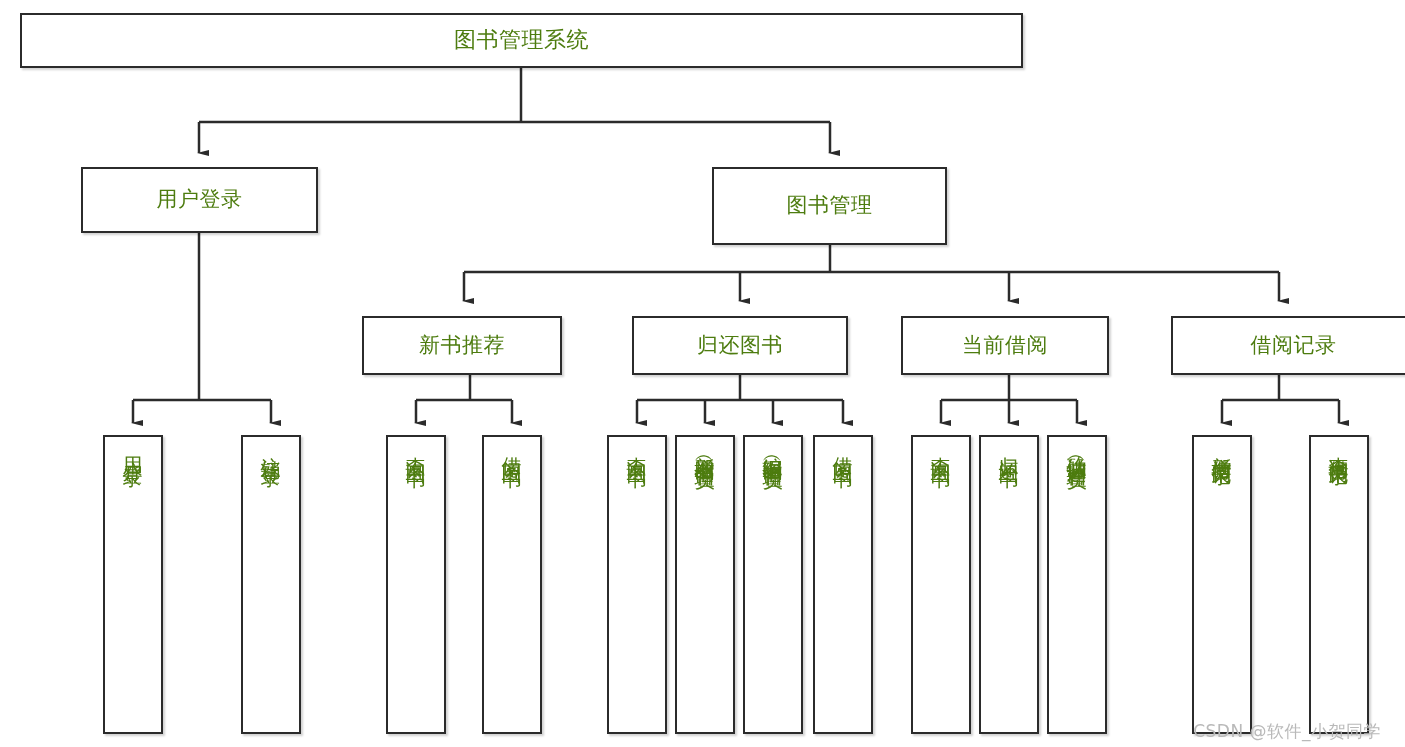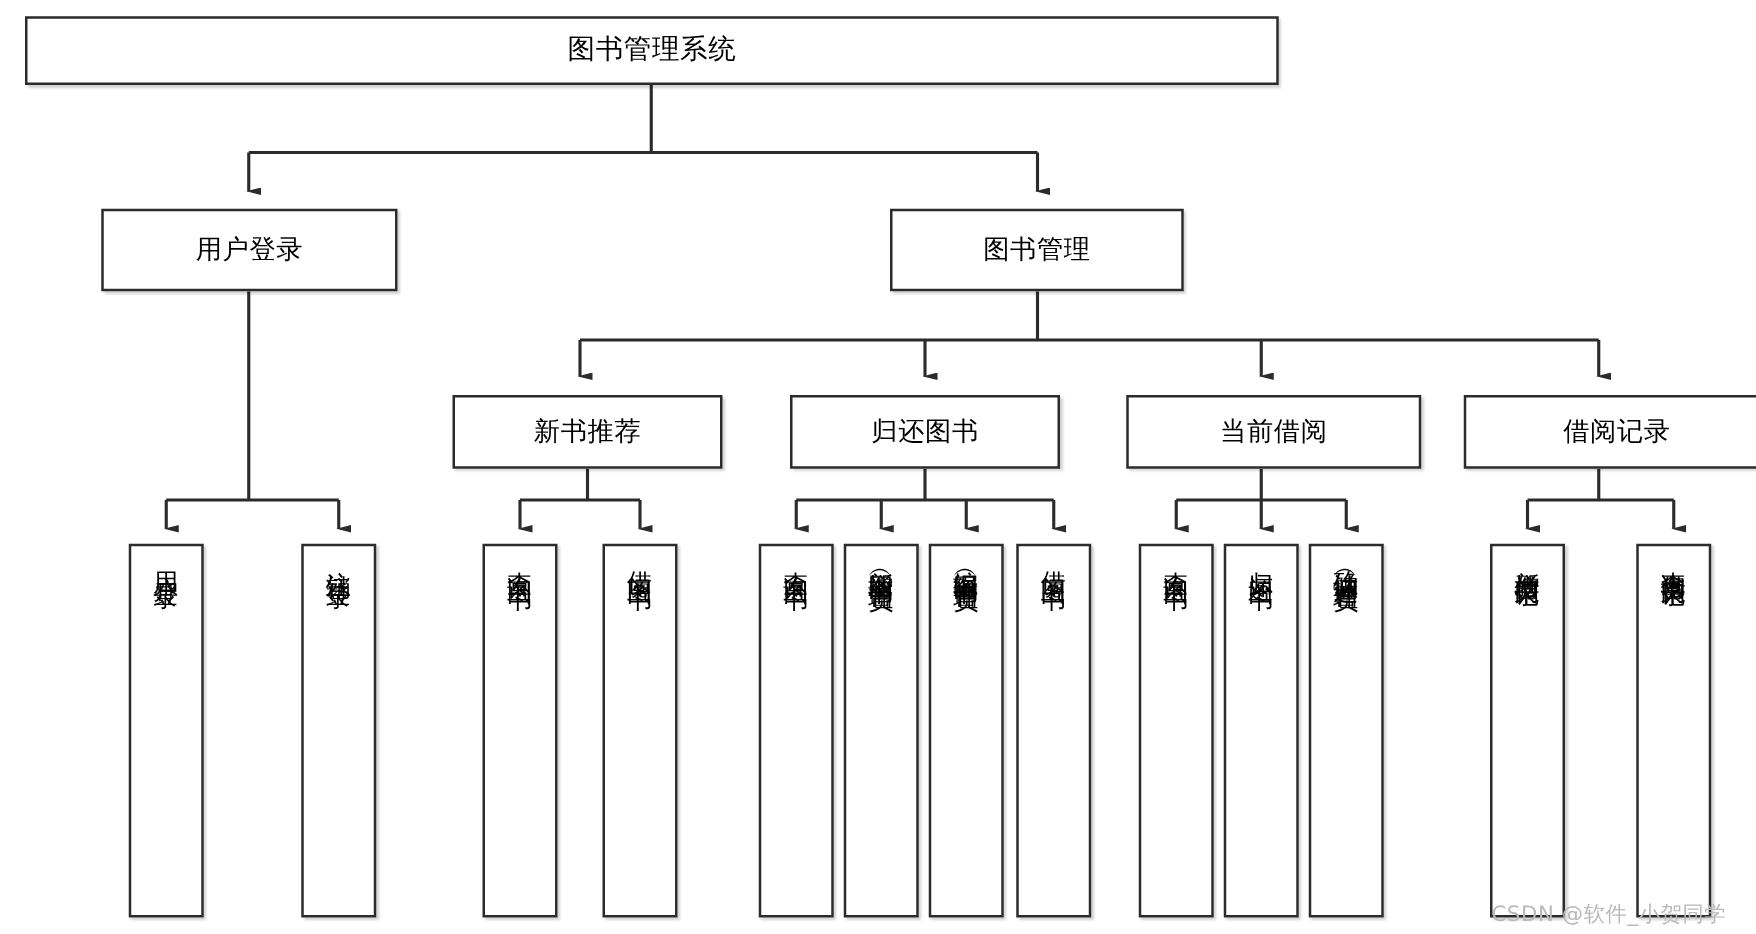--- a/index.html
+++ b/index.html
@@ -29,21 +29,21 @@
     position: absolute;
     box-sizing: border-box;
     border: 2px solid #2b2b2b;
     background: #ffffff;
     display: flex;
     align-items: center;
     justify-content: center;
     box-shadow: 2px 2px 2px rgba(0,0,0,0.18);
   }
   .node-label {
-    color: #000000;
+    color: #4d7c0f;
     text-align: right;
     line-height: 1.12;
     white-space: nowrap;
   }
   
   .node-h .node-label {
     font-size: 21px;
     letter-spacing: 0.5px;
   }
   .node-root .node-label {
@@ -134,33 +134,33 @@
   </svg>
 
   <div class="node-box node-h node-root" style="left:20px; top:13px; width:1003px; height:55px;">
     <span class="node-label">图书管理系统</span>
   </div>
 
   <div class="node-box node-h" style="left:81px; top:167px; width:237px; height:66px;">
     <span class="node-label">用户登录</span>
   </div>
 
-  <div class="node-box node-h" style="left:712px; top:167px; width:235px; height:66px;">
+  <div class="node-box node-h" style="left:712px; top:167px; width:235px; height:78px;">
     <span class="node-label">图书管理</span>
   </div>
 
-  <div class="node-box node-h" style="left:362px; top:316px; width:216px; height:59px;">
+  <div class="node-box node-h" style="left:362px; top:316px; width:200px; height:59px;">
     <span class="node-label">新书推荐</span>
   </div>
 
   <div class="node-box node-h" style="left:632px; top:316px; width:216px; height:59px;">
     <span class="node-label">归还图书</span>
   </div>
 
-  <div class="node-box node-h" style="left:901px; top:316px; width:236px; height:59px;">
+  <div class="node-box node-h" style="left:901px; top:316px; width:208px; height:59px;">
     <span class="node-label">当前借阅</span>
   </div>
 
   <div class="node-box node-h" style="left:1171px; top:316px; width:245px; height:59px;">
     <span class="node-label">借阅记录</span>
   </div>
 
   <div class="node-box node-v" style="left:103px; top:435px; width:60px; height:299px;">
     <span class="node-label">用户登录</span>
   </div>

